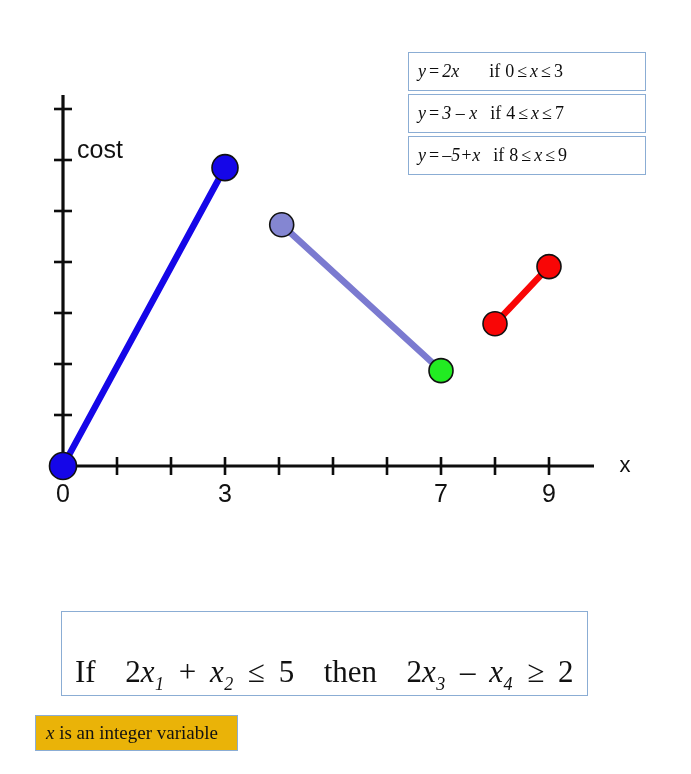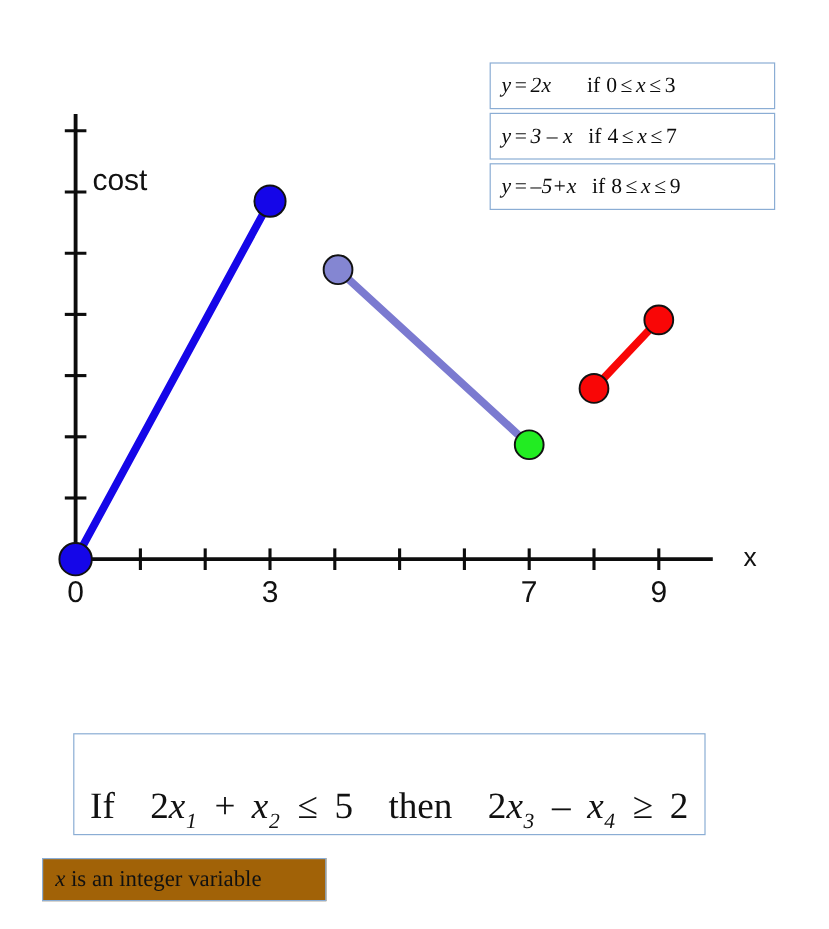--- a/index.html
+++ b/index.html
@@ -66,23 +66,23 @@
     display:flex;align-items:flex-end;
     font-family:"Liberation Serif", serif;
     font-size:31px;
     color:#111;
     white-space:nowrap;
     margin-left:28px;
   }
   .bigbox .inner{padding-left:13px;}
   .smallbox{
     position:absolute;
-    left:35px;top:715px;width:237px;height:36px;
+    left:35px;top:715px;width:203px;height:36px;
     border:1.3px solid #8badd4;
-    background:#a16207;
+    background:#eab308;
     box-sizing:border-box;
     display:flex;align-items:center;
     font-family:"Liberation Serif", serif;
     font-size:19px;
     color:#111;
     white-space:nowrap;
   }
   .smallbox .inner{padding-left:10px;}
 
   sub.idx{

